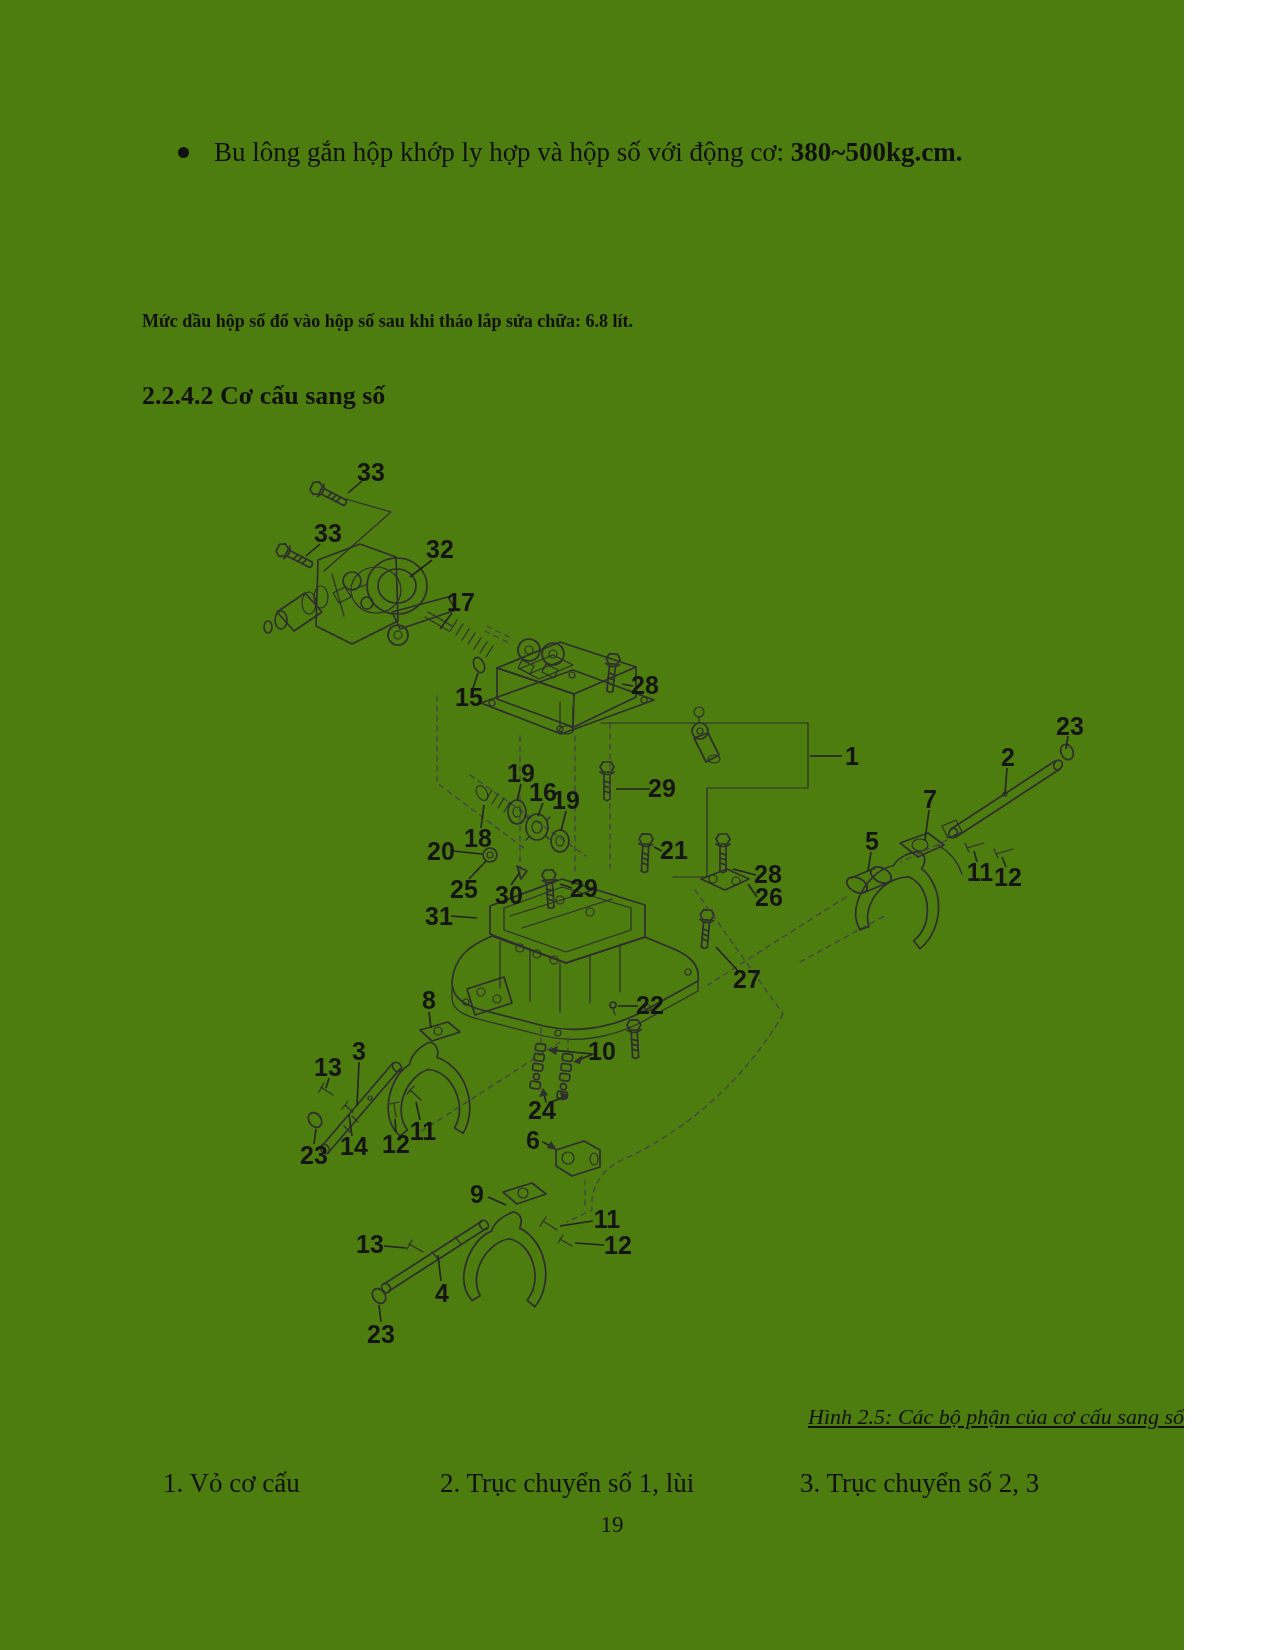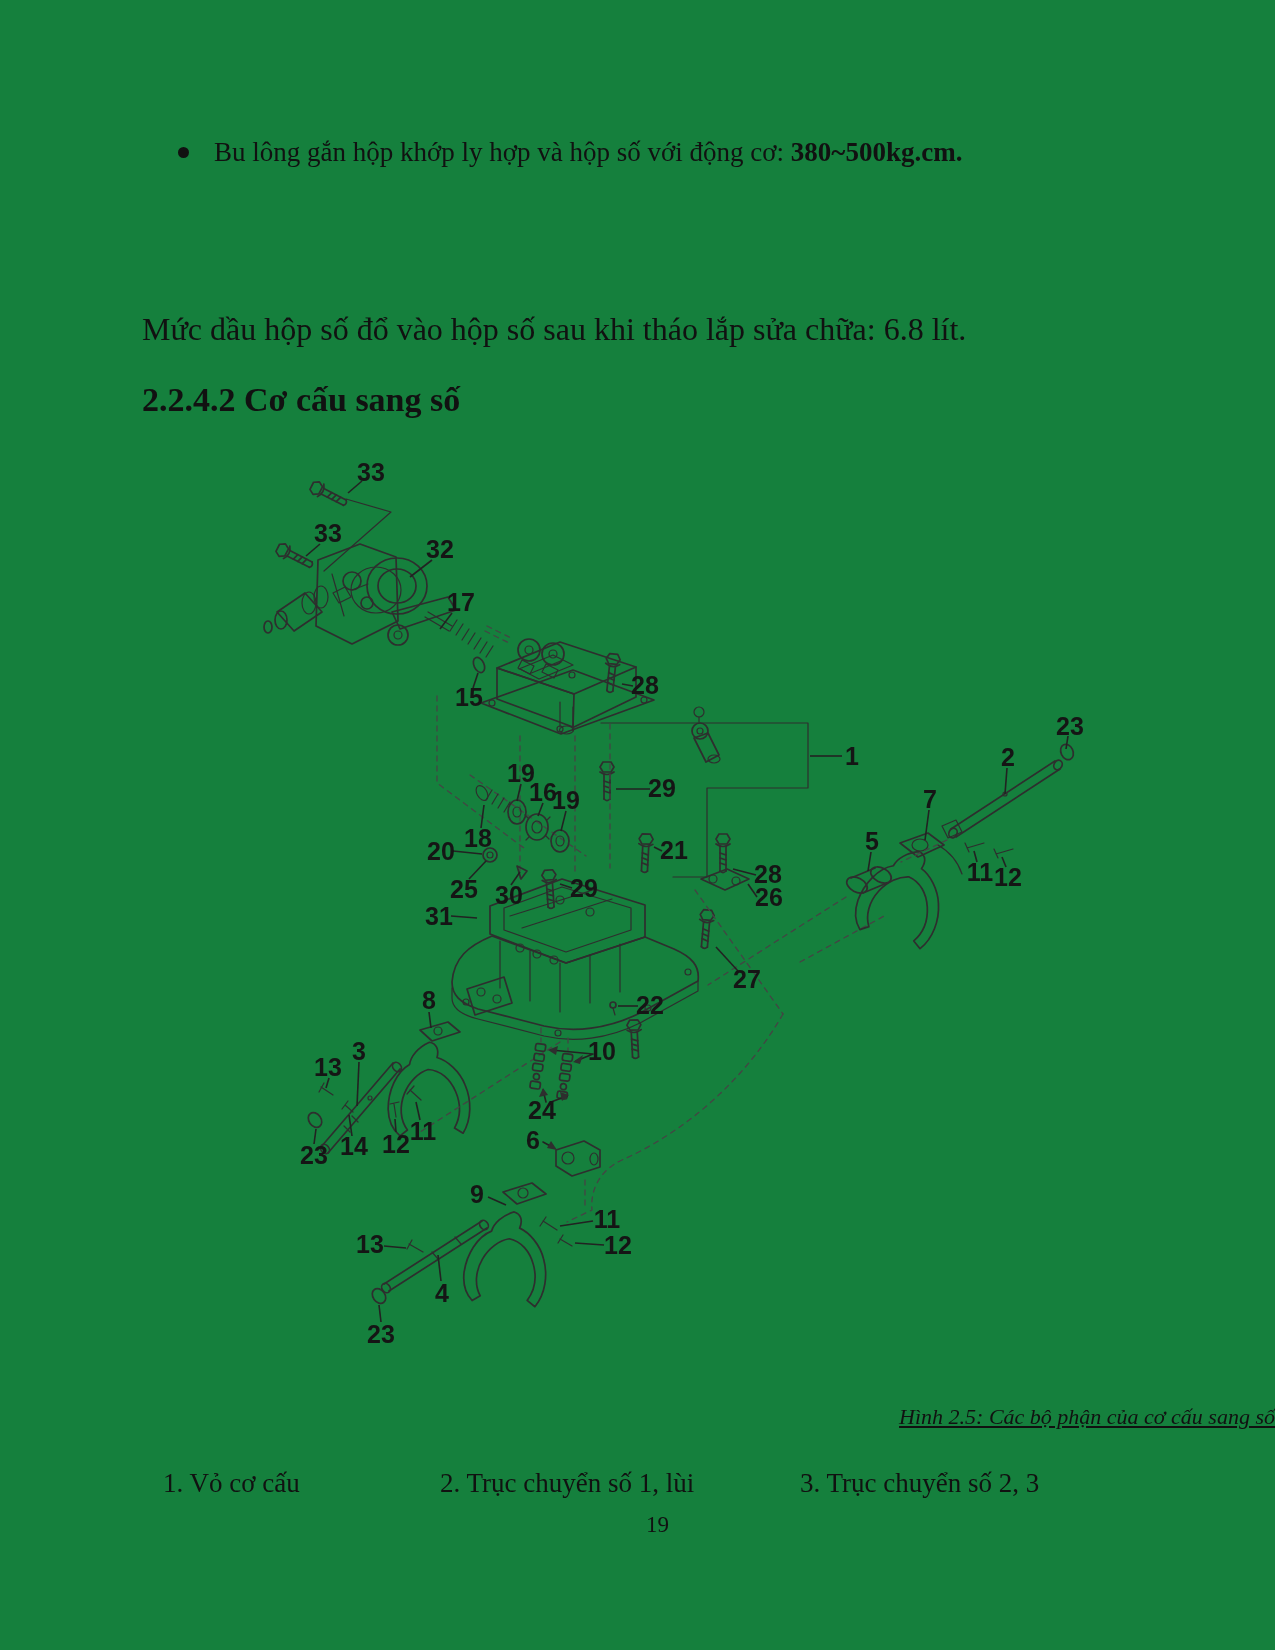--- a/index.html
+++ b/index.html
@@ -1,28 +1,28 @@
 <!DOCTYPE html>
 <html><head>
 <meta charset="utf-8">
 <style>
   html,body{margin:0;padding:0;background:#ffffff;}
   .page{
-    position:relative;width:1275px;height:1650px;background:#15803d;
+    position:relative;width:1184px;height:1650px;background:#4d7c0f;
     font-family:"Liberation Serif",serif;color:#111;overflow:hidden;
   }
   ul.bullets{position:absolute;top:137px;left:178px;margin:0;padding:0;list-style:none;}
   ul.bullets li{font-size:27px;line-height:30px;margin-bottom:19px;white-space:nowrap;}
   ul.bullets li .dot{
     display:inline-block;width:11px;height:11px;border-radius:50%;
     background:#111;margin-right:25px;vertical-align:middle;margin-top:-4px;
   }
   ul.bullets b, .bold{font-weight:bold;}
-  .para{position:absolute;top:311px;left:142px;font-size:32px;white-space:nowrap;}
-  .heading{position:absolute;top:381px;left:142px;font-size:34px;font-weight:bold;margin:0;}
+  .para{position:absolute;top:311px;left:142px;font-size:18px;white-space:nowrap;font-weight:bold;}
+  .heading{position:absolute;top:381px;left:142px;font-size:26px;font-weight:bold;margin:0;}
   svg.diagram{position:absolute;top:430px;left:0;}
   .art{stroke:#2e2e2e;fill:none;stroke-width:1.7;stroke-linecap:round;stroke-linejoin:round;}
   .thin{stroke-width:1.2;}
   .dash{stroke-dasharray:5 5;stroke-width:1.3;stroke:#444;}
   .leader{stroke:#222;stroke-width:1.6;fill:none;}
   .fill{fill:#2e2e2e;stroke:none;}
   text.callout{
     font-family:"Liberation Sans",sans-serif;font-weight:700;font-size:25px;
     fill:#151515;text-anchor:middle;
   }

